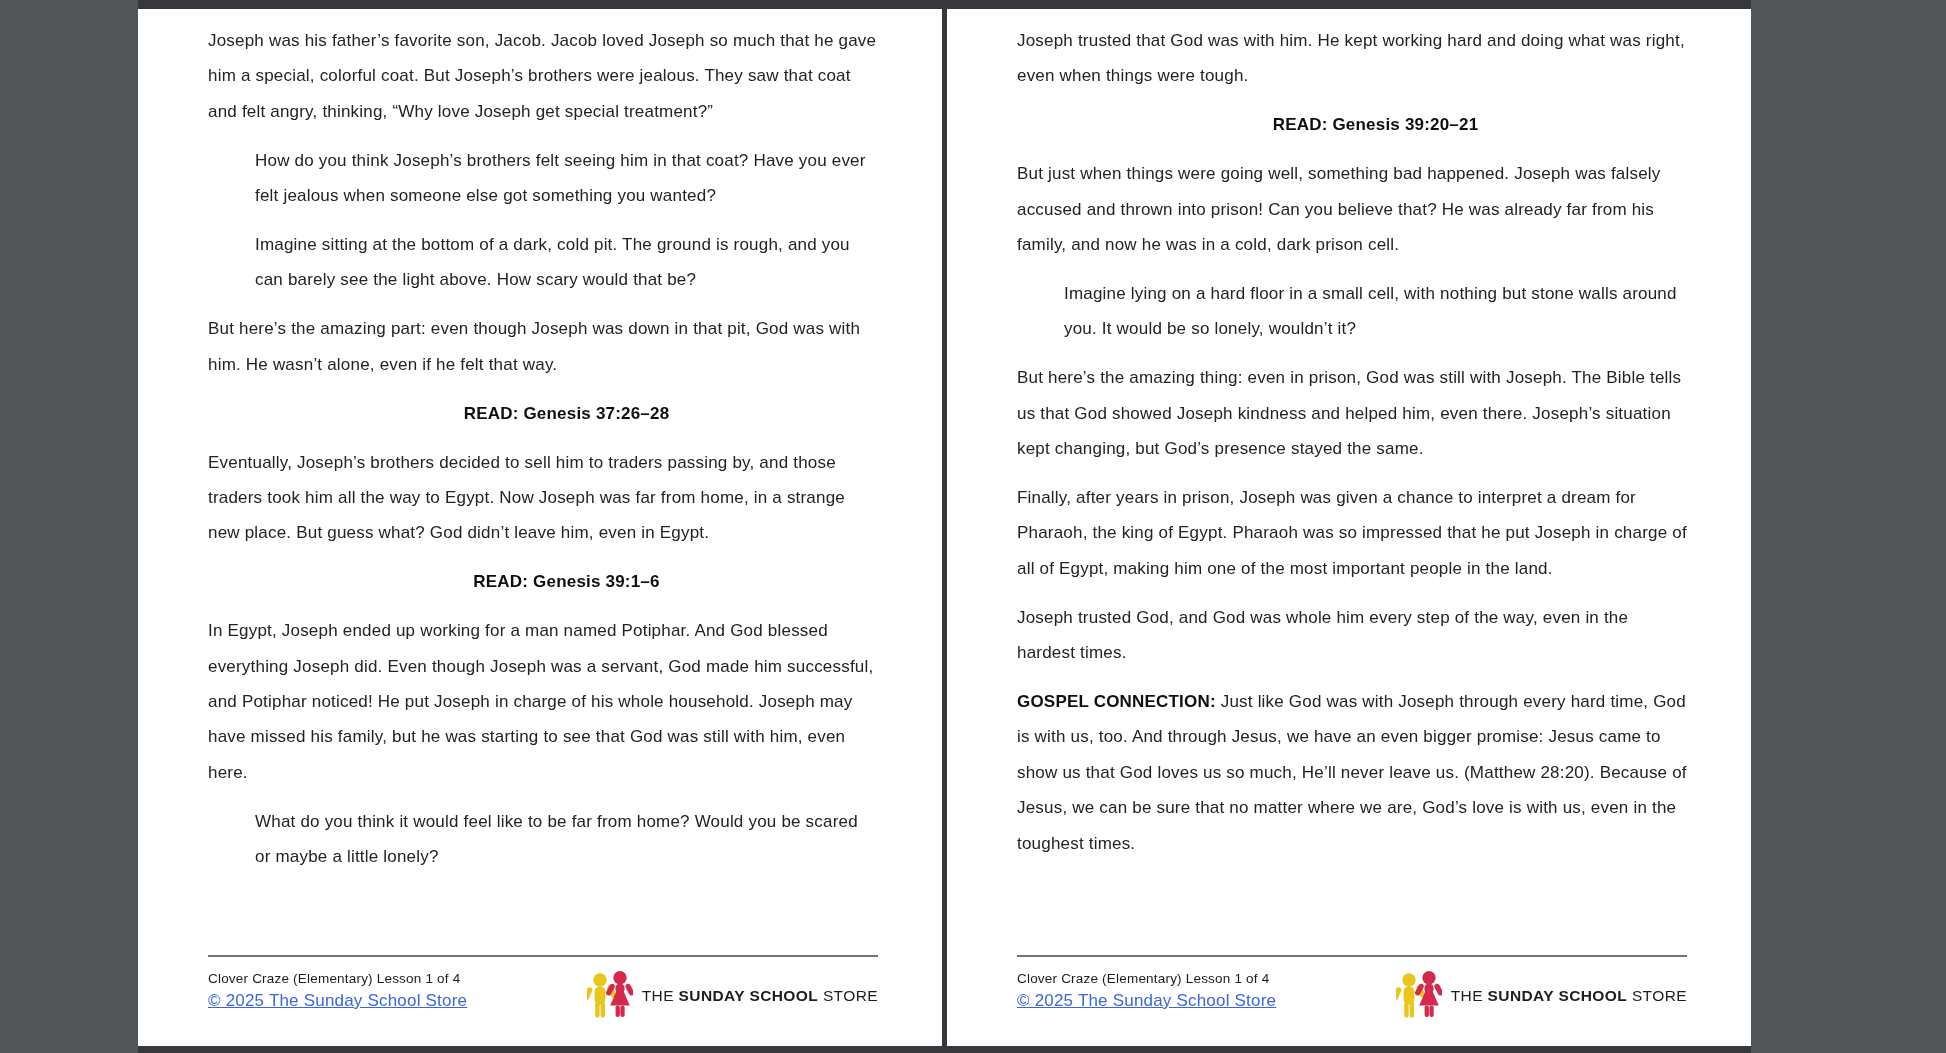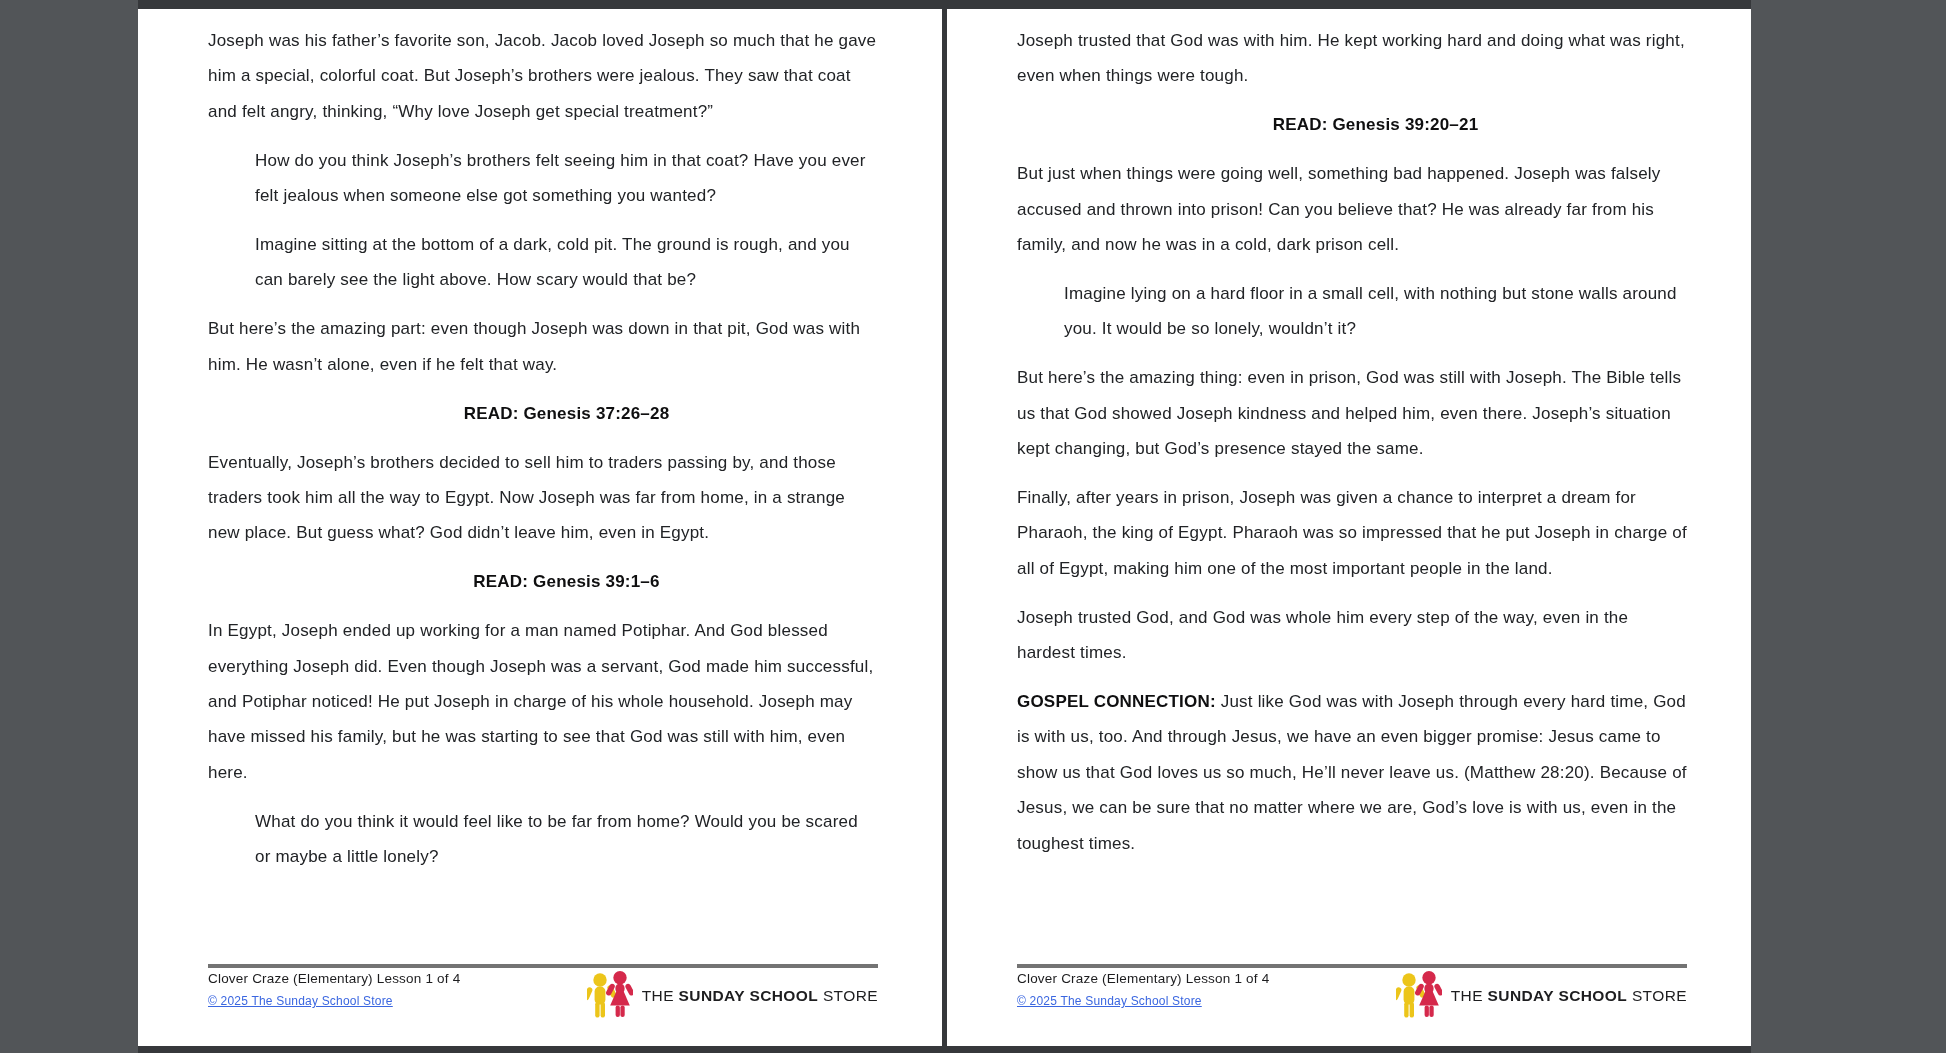--- a/index.html
+++ b/index.html
@@ -44,34 +44,35 @@
     font-weight: bold;
     color: #0f0f10;
     text-align: center;
   }
   p.gospel b { font-weight: bold; color: #0f0f10; }
   .footer {
     position: absolute;
     left: 70px;
     right: 64px;
     bottom: 25px;
-    border-top: 4px solid #737373;
+    border-top: 2px solid #737373;
+    padding-top: 11px;
     display: flex;
     justify-content: space-between;
     align-items: flex-start;
   }
   .footer-meta { display: flex; flex-direction: column; }
   .lesson-label {
     font-size: 13.5px;
     color: #1d1d1f;
     line-height: 22px;
     letter-spacing: 0.2px;
   }
   .copyright-link {
-    font-size: 12px;
+    font-size: 17px;
     line-height: 22px;
     color: #3a66e0;
     text-decoration: underline;
     letter-spacing: 0.2px;
     cursor: pointer;
   }
   .logo {
     display: flex;
     align-items: center;
     gap: 9px;

